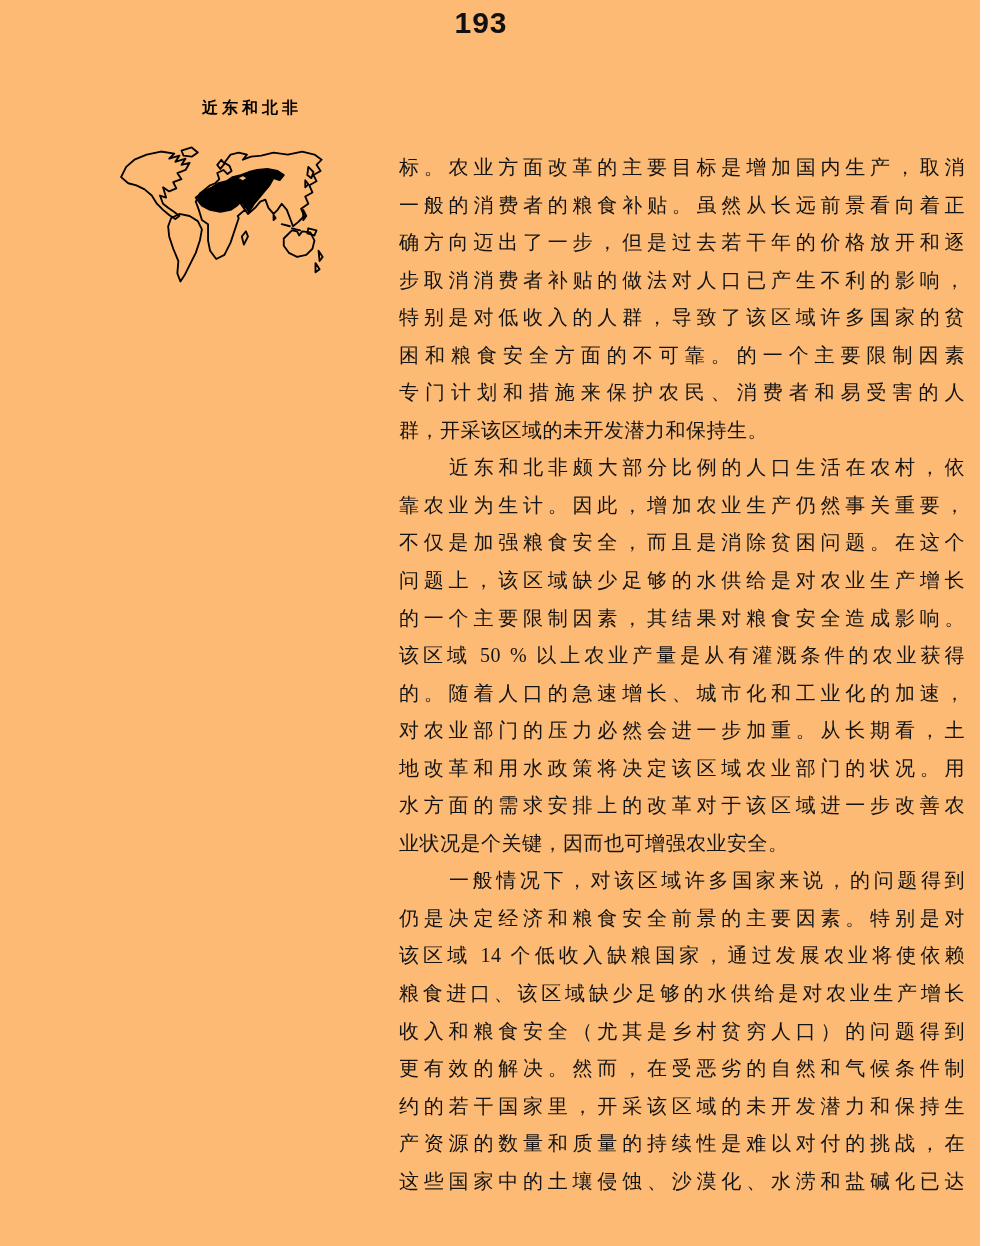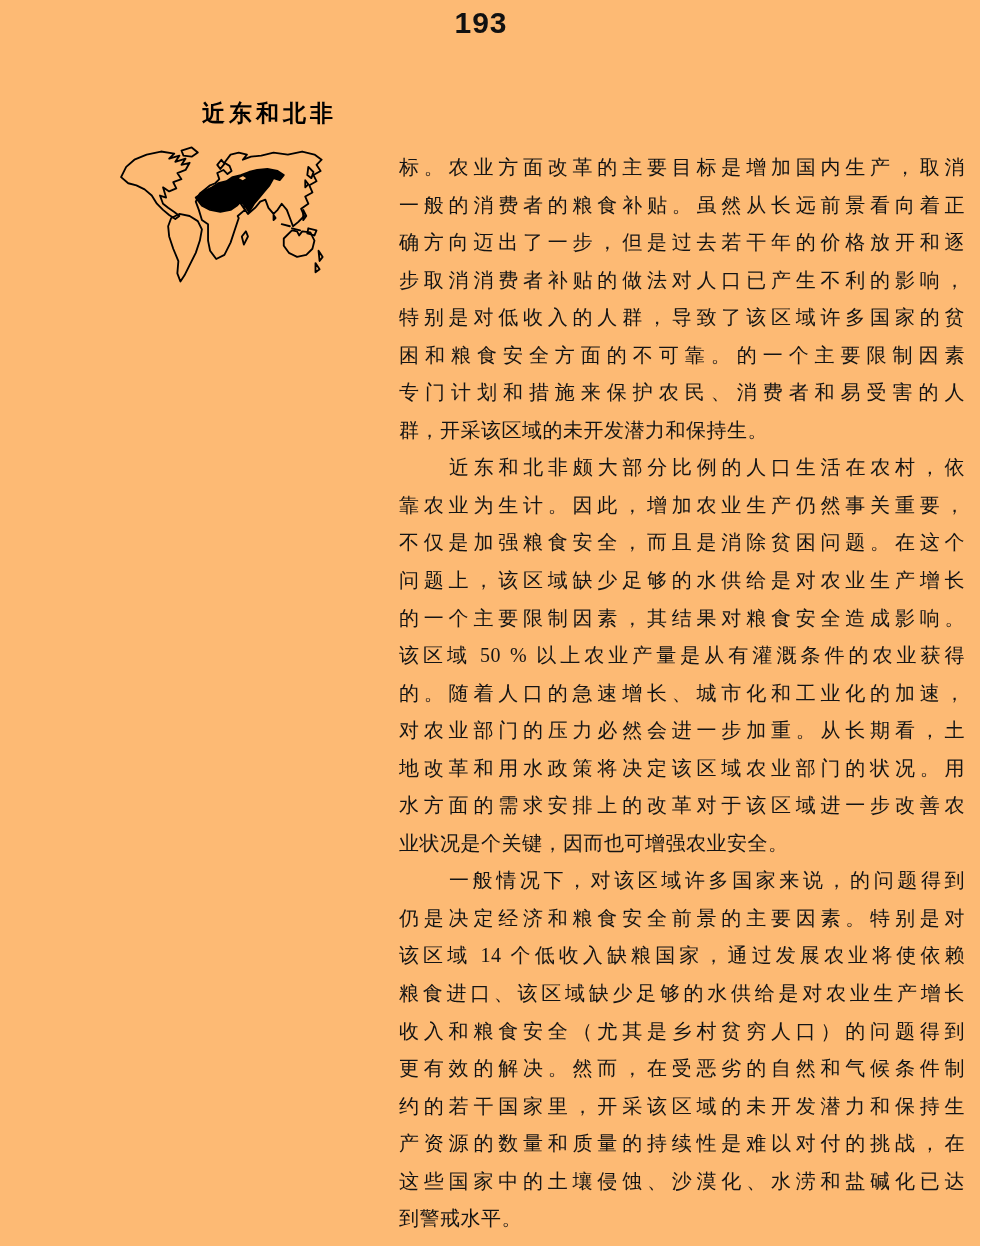--- a/index.html
+++ b/index.html
@@ -21,21 +21,21 @@
     font-family: "Liberation Sans", "DejaVu Sans", sans-serif;
     font-size: 30px;
     font-weight: 600;
     letter-spacing: 1px;
     color: #111;
   }
   .section-heading {
     position: absolute;
     left: 202px;
     top: 98px;
-    font-size: 23px;
+    font-size: 16px;
     font-weight: bold;
     letter-spacing: 4px;
     color: #000;
   }
   .map-figure {
     position: absolute;
     left: 118px;
     top: 144px;
     width: 220px;
     height: 144px;
@@ -127,16 +127,15 @@
       <div class="line para-end">业状况是个关键，因而也可增强农业安全。</div>
       <div class="line indent">一般情况下，对该区域许多国家来说，的问题得到</div>
       <div class="line">仍是决定经济和粮食安全前景的主要因素。特别是对</div>
       <div class="line">该区域 14 个低收入缺粮国家，通过发展农业将使依赖</div>
       <div class="line">粮食进口、该区域缺少足够的水供给是对农业生产增长</div>
       <div class="line">收入和粮食安全（尤其是乡村贫穷人口）的问题得到</div>
       <div class="line">更有效的解决。然而，在受恶劣的自然和气候条件制</div>
       <div class="line">约的若干国家里，开采该区域的未开发潜力和保持生</div>
       <div class="line">产资源的数量和质量的持续性是难以对付的挑战，在</div>
       <div class="line">这些国家中的土壤侵蚀、沙漠化、水涝和盐碱化已达</div>
-      <div class="line para-end">到警戒水平。</div>
     </div>
 
 </div>
 
 </body></html>

